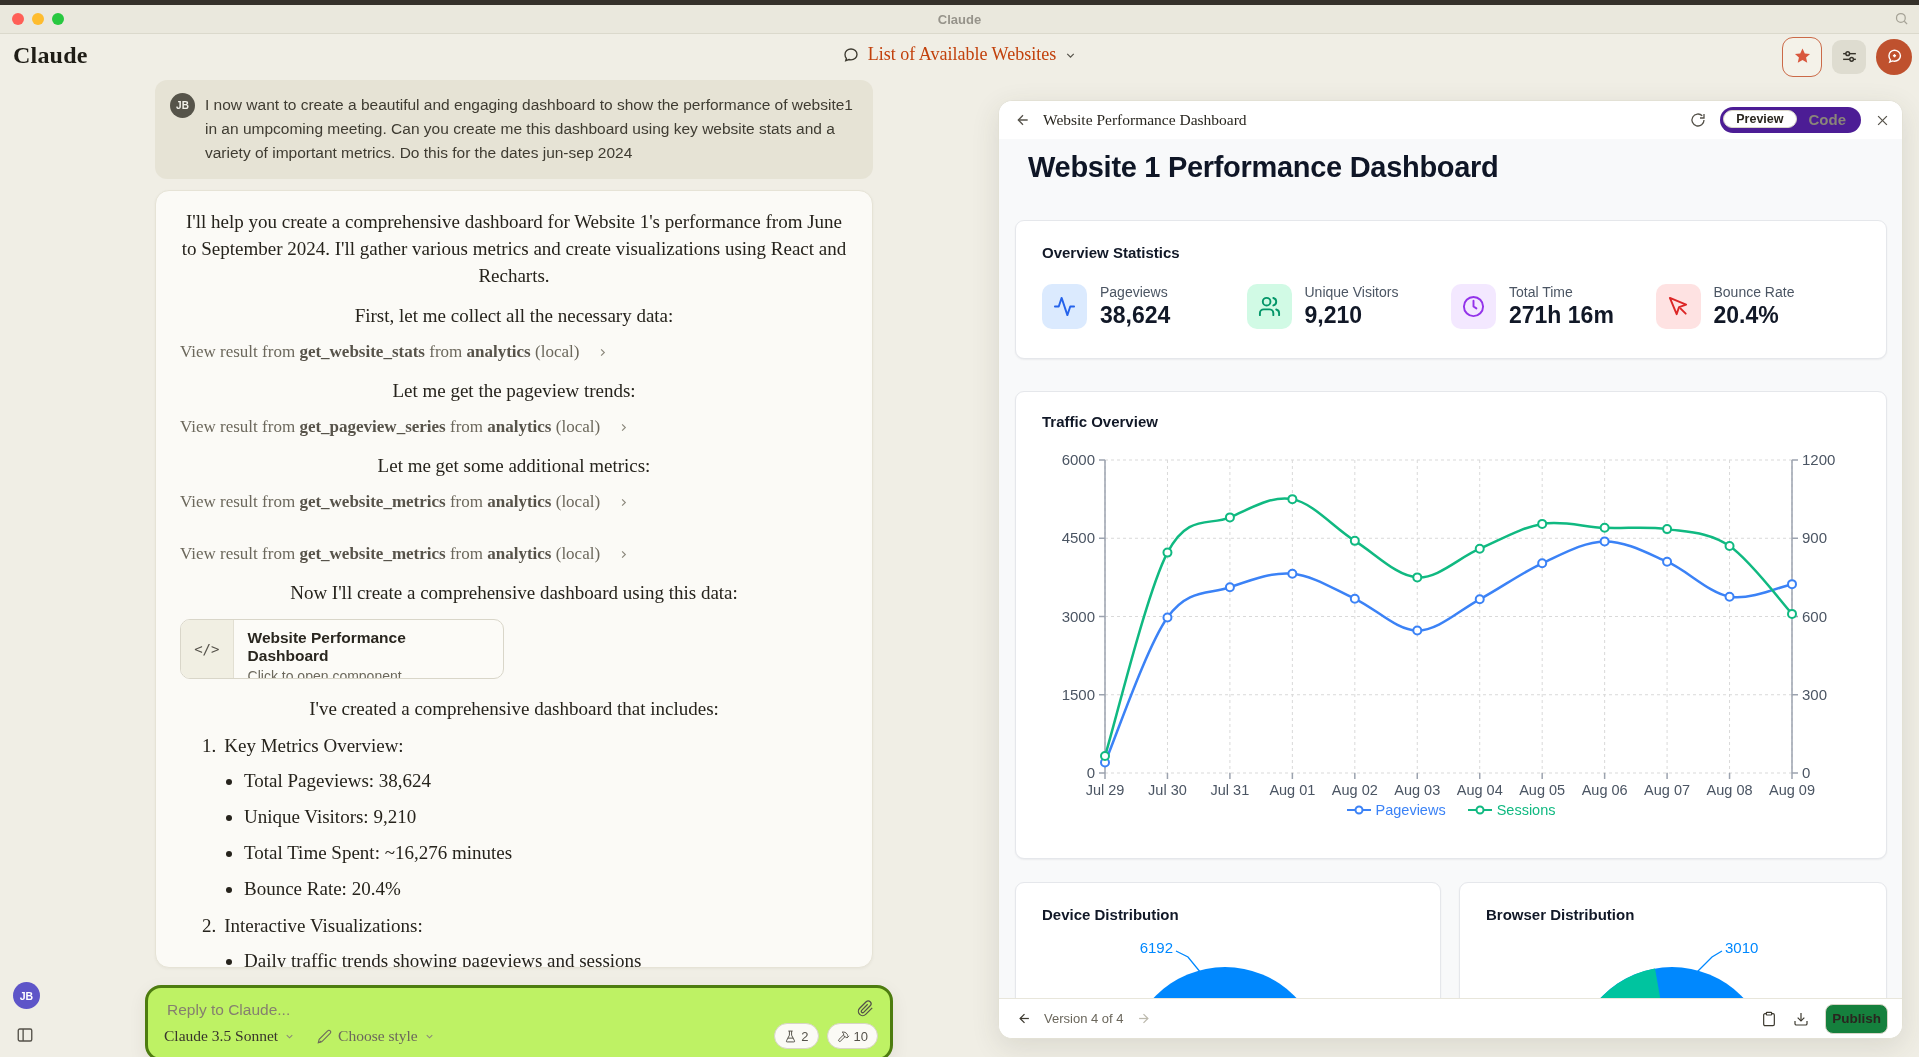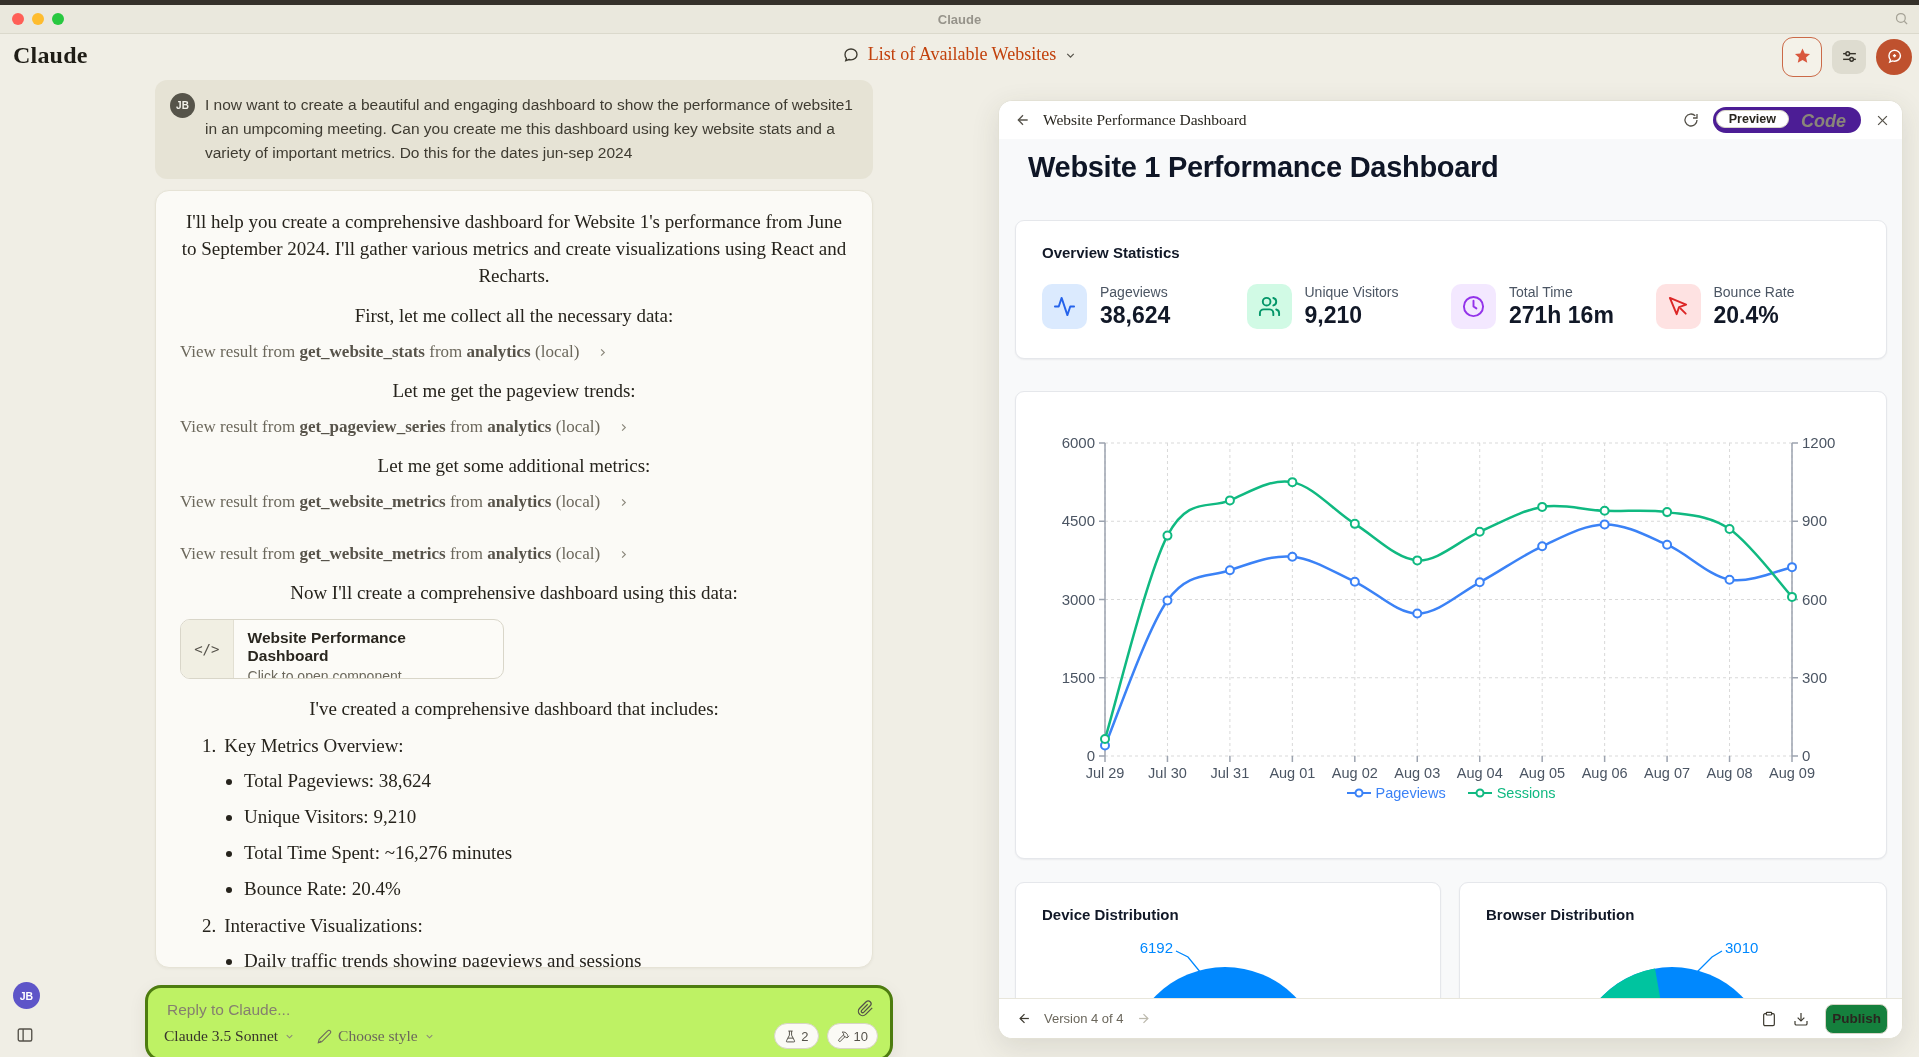--- a/index.html
+++ b/index.html
@@ -76,21 +76,21 @@
     border:1px solid #e3e1d5;border-radius:14px;box-shadow:0 8px 28px rgba(60,55,40,.12);
     display:flex;flex-direction:column;overflow:hidden;}
   .art-header{height:38px;display:flex;align-items:center;padding:0 12px;background:#fff;flex:0 0 auto;}
   .back-arrow{color:#55524a;padding:4px;}
   .art-title{font-family:"Liberation Serif",serif;font-size:15.5px;color:#29261f;margin-left:8px;}
   .art-hspace{flex:1;}
   .refresh{color:#55524a;margin-right:14px;}
   .seg{display:flex;align-items:flex-start;background:#4c1d95;border-radius:999px;padding:3px;height:26px;box-sizing:border-box;}
   .seg-on{background:#fff;border:1px solid #d8d5c8;border-radius:999px;padding:1px 12px;font-size:12.5px;
     font-weight:700;color:#29261f;}
-  .seg-off{padding:1px 12px;font-size:18px;font-weight:700;color:#8a8679;font-style:italic;}
+  .seg-off{padding:1px 12px;font-size:15px;font-weight:700;color:#8a8679;}
   .art-close{color:#55524a;margin-left:14px;}
   .art-content{position:relative;flex:1;background:#f8f9fa;overflow:hidden;}
   .dash-title{position:absolute;left:29px;top:12px;font-size:29px;font-weight:800;color:#0f1626;letter-spacing:-.3px;}
   .dcard{position:absolute;background:#fff;border:1px solid #e5e7eb;border-radius:9px;
     box-shadow:0 1px 2px rgba(16,24,40,.06);box-sizing:border-box;}
   .dcard-title{font-size:15px;font-weight:700;color:#111827;}
   .card-overview{left:16px;top:81px;width:872px;height:139px;padding:23px 26px;}
   .stats-row{display:flex;margin-top:23px;}
   .stat{flex:1;display:flex;align-items:center;gap:13px;}
   .stat-icon{width:45px;height:45px;border-radius:10px;display:flex;align-items:center;justify-content:center;}
@@ -396,20 +396,21 @@
             </div>
             <div>
                 <div class="stat-label">Bounce Rate</div>
             <div class="stat-value">20.4%</div>
               </div>
           </div>
         </div>
       </div>
 
       <div class="dcard card-traffic">
+        <div class="dcard-title">Traffic Overview</div>
         <svg id="traffic-svg" width="820" height="362" viewBox="0 0 820 362" style="margin-top:8px">
             <defs>
               <clipPath id="plotclip">
                 <rect x="57" y="14" width="699" height="327"></rect>
               </clipPath>
             </defs>
             <line x1="63" y1="22" x2="63" y2="335" stroke="#d9d9d9" stroke-width="1" stroke-dasharray="3 3"></line>
             <line x1="125.45454545454545" y1="22" x2="125.45454545454545" y2="335" stroke="#d9d9d9" stroke-width="1" stroke-dasharray="3 3"></line>
             <line x1="187.9090909090909" y1="22" x2="187.9090909090909" y2="335" stroke="#d9d9d9" stroke-width="1" stroke-dasharray="3 3"></line>
             <line x1="250.36363636363637" y1="22" x2="250.36363636363637" y2="335" stroke="#d9d9d9" stroke-width="1" stroke-dasharray="3 3"></line>

